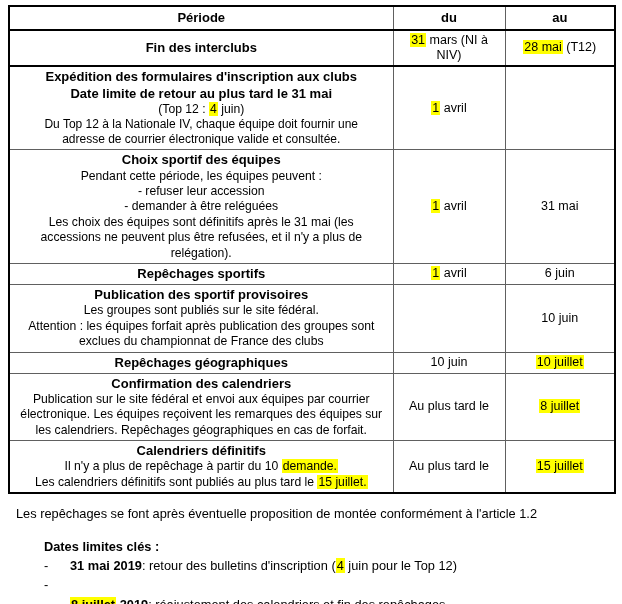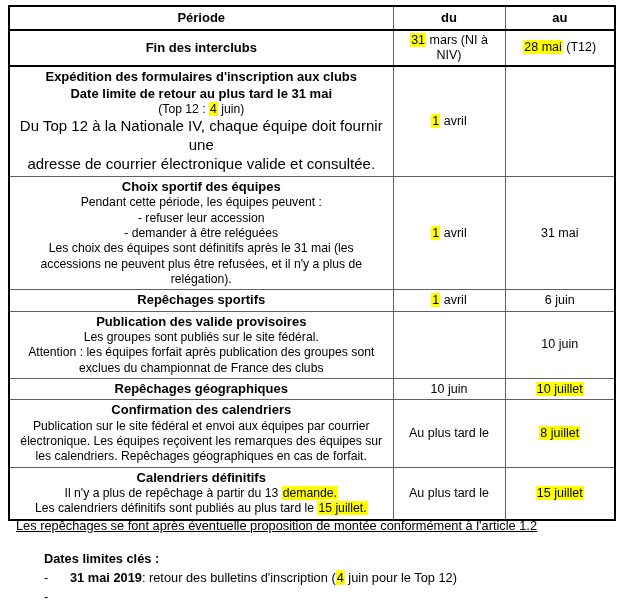--- a/index.html
+++ b/index.html
@@ -66,43 +66,42 @@
     font-weight: bold;
     font-size: 13px;
     line-height: 1.25;
     display: block;
   }
   .sub-line {
     display: block;
     font-size: 12.2px;
     line-height: 1.26;
   }
-  .sub-line.small { font-size: 15px; }
+  .sub-line.small { font-size: 12px; }
   .bold-inline { font-weight: normal; }
 
   .date-cell { font-size: 12.8px; white-space: normal; }
 
   .hl {
     background: #ffff00;
     padding: 0 1px;
   }
 
   
   .notes {
     position: absolute;
     left: 8px;
     top: 500px;
     width: 606px;
   }
   .note-line {
     font-size: 12.8px;
     line-height: 1.3;
-    margin: 12px 0 0 8px;
+    margin: 0 0 0 8px;
     padding-top: 6px;
-    text-decoration: underline;
   }
   .keydates {
     margin: 14px 0 0 36px;
   }
   .keydates-title {
     font-weight: bold;
     font-size: 12.8px;
     line-height: 1.5;
   }
   .keydates-list {
@@ -196,21 +195,21 @@
         <td class="date-cell">
           <span class="hl">1</span><span> avril</span>
         </td>
         <td class="date-cell">
           <span>6 juin</span>
         </td>
       </tr>
 
       <tr>
         <td class="cell-periode">
-          <span class="title-line">Publication des valide provisoires</span>
+          <span class="title-line">Publication des sportif provisoires</span>
           <span class="sub-line">Les groupes sont publiés sur le site fédéral.</span>
           <span class="sub-line"><span class="bold-inline">Attention</span><span> : les équipes forfait après publication des groupes sont</span></span>
           <span class="sub-line">exclues du championnat de France des clubs</span>
         </td>
         <td class="date-cell">
           <span></span>
         </td>
         <td class="date-cell">
           <span>10 juin</span>
         </td>
@@ -240,21 +239,21 @@
           <span>Au plus tard le</span>
         </td>
         <td class="date-cell">
           <span class="hl">8 juillet</span>
         </td>
       </tr>
 
       <tr>
         <td class="cell-periode">
           <span class="title-line">Calendriers définitifs</span>
-          <span class="sub-line"><span>Il n'y a plus de repêchage à partir du 13 </span><span class="hl">demande.</span></span>
+          <span class="sub-line"><span>Il n'y a plus de repêchage à partir du 10 </span><span class="hl">demande.</span></span>
           <span class="sub-line"><span>Les calendriers définitifs sont publiés au plus tard le </span><span class="hl">15 juillet.</span></span>
         </td>
         <td class="date-cell">
           <span>Au plus tard le</span>
         </td>
         <td class="date-cell">
           <span class="hl">15 juillet</span>
         </td>
       </tr>
 

